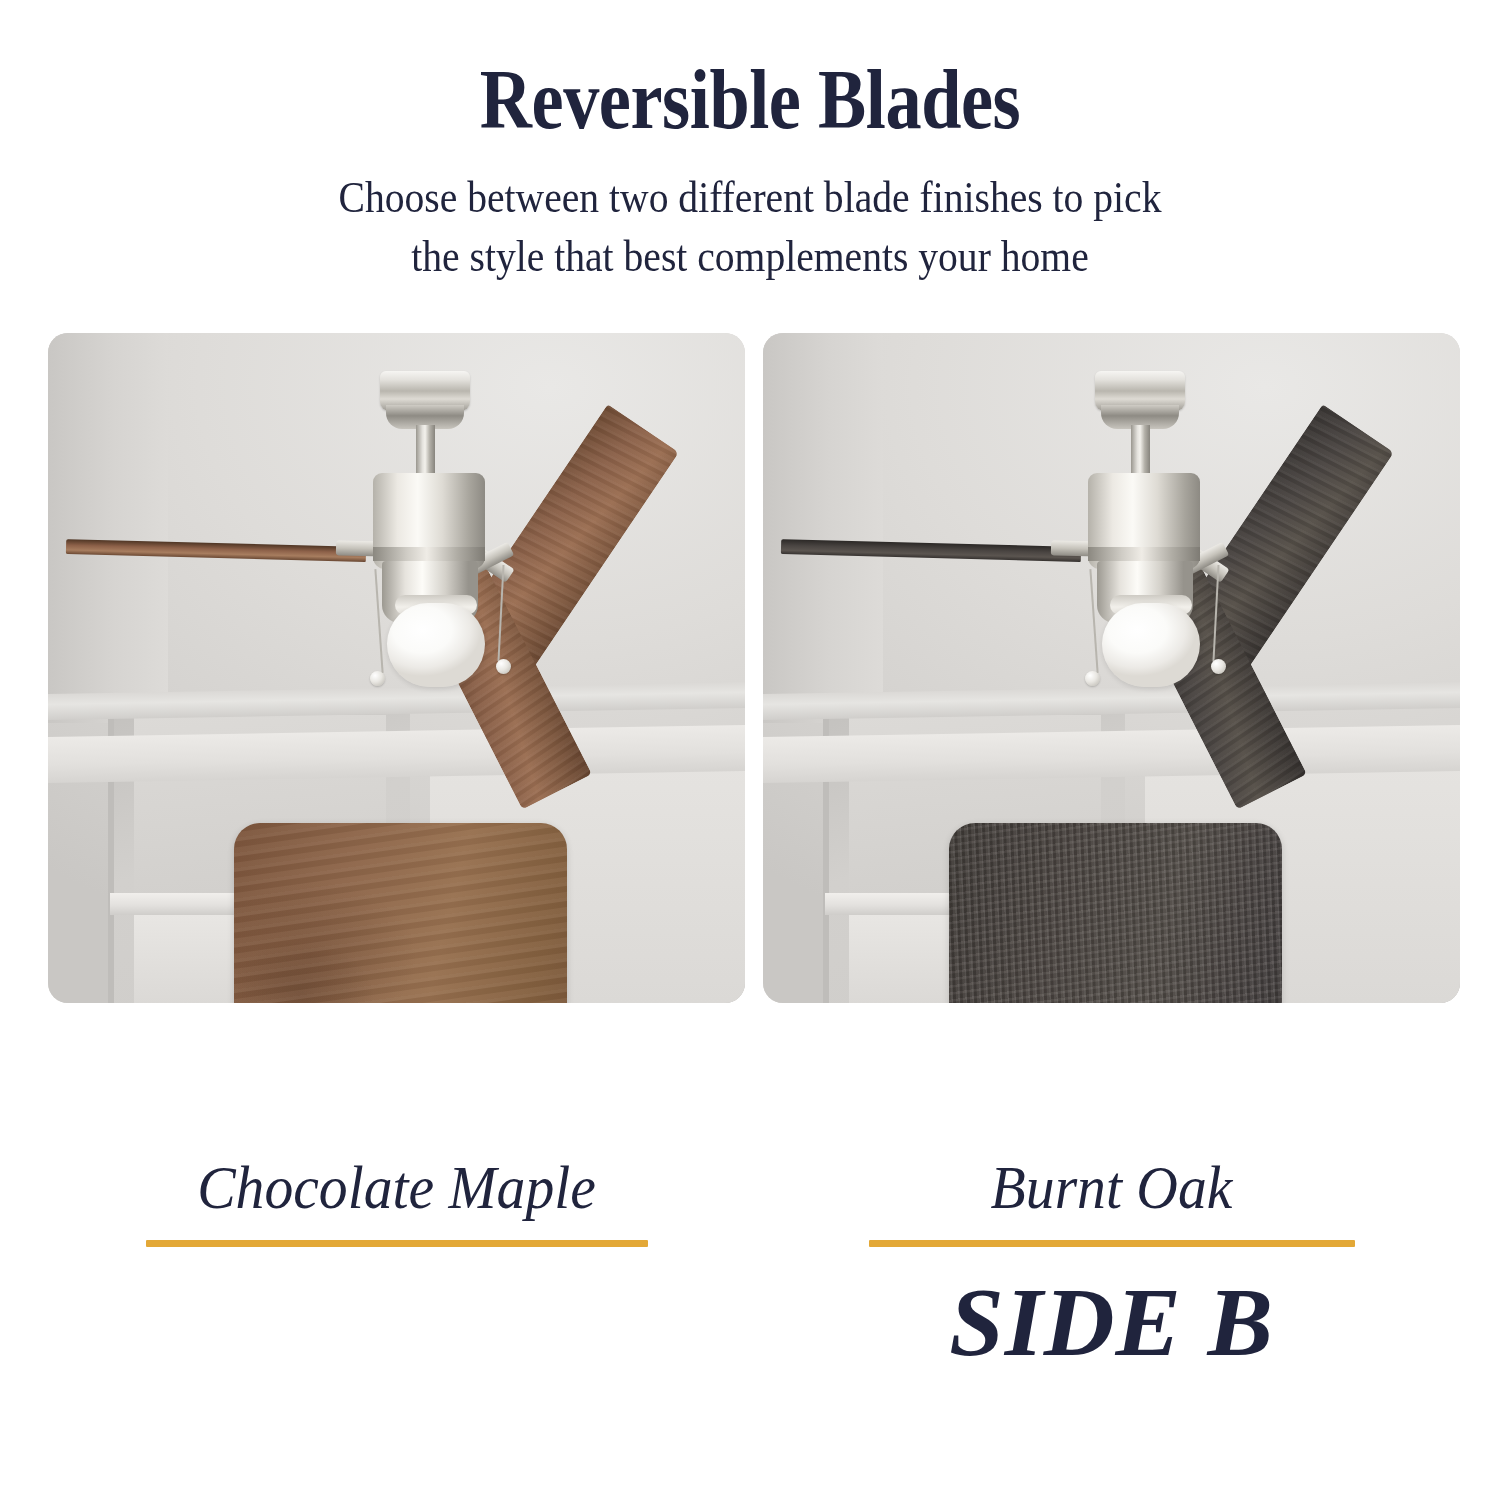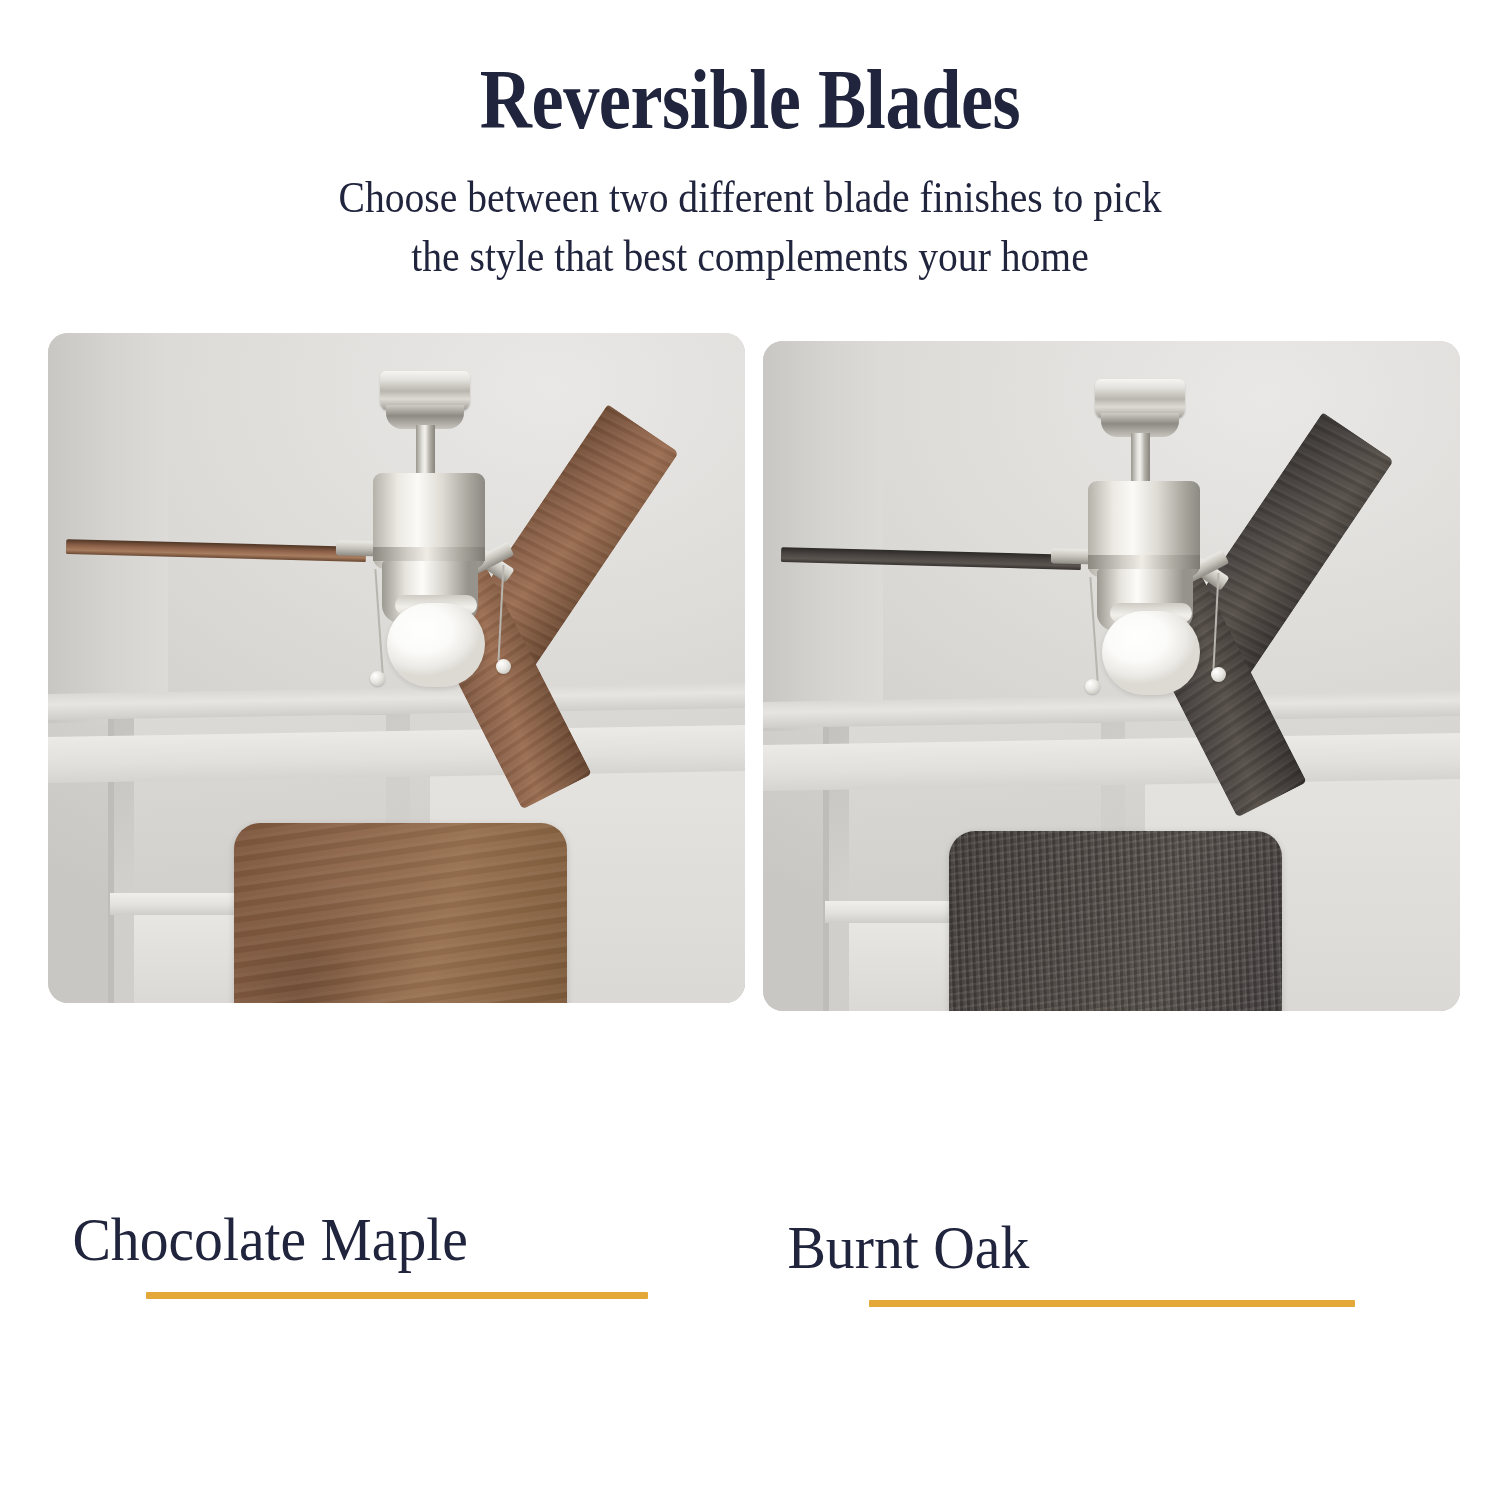--- a/index.html
+++ b/index.html
@@ -38,21 +38,21 @@
   .subtitle .l2 { display:block; }
 
   
   .panels {
     position:absolute;
     top:333px; left:0;
     width:1500px; height:1167px;
   }
   .panel { position:absolute; top:0; width:697px; }
   .panel-a { left:48px; }
-  .panel-b { left:763px;margin-top:8px; }
+  .panel-b { left:763px; }
 
   
   .photo {
     position:relative;
     width:697px; height:670px;
     border-radius:20px;
     overflow:hidden;
     background:#d8d6d3;
   }
   
@@ -226,21 +226,21 @@
         rgba(255,255,255,0.10) 0px, rgba(255,255,255,0.10) 1px,
         rgba(0,0,0,0.10) 2px, rgba(0,0,0,0.10) 4px,
         rgba(255,255,255,0.05) 5px, rgba(255,255,255,0.05) 7px),
       repeating-linear-gradient(172deg,
         rgba(255,255,255,0.055) 0px, rgba(255,255,255,0.055) 2px,
         rgba(0,0,0,0.07) 3px, rgba(0,0,0,0.07) 7px),
       linear-gradient(104deg, #433e3a 0%, #4d4743 32%, #544e49 60%, #464140 86%, #3c3836 100%);
   }
 
   
-  .caption { position:absolute; left:0; top:875px; width:697px; text-align:left; }
+  .caption { position:absolute; left:0; top:823px; width:697px; text-align:center;font-style:italic; }
   .finish-name {
     font-family:"Liberation Serif", serif;
     font-size:62px;
     line-height:1.0;
     color:#20243d;
     transform:scaleX(0.93);
     transform-origin:center;
   }
   .rule {
     margin:22px auto 0 auto;
@@ -364,16 +364,17 @@
         <div class="chain" style="left:452px; top:232px; height:96px; transform:rotate(3deg);"></div>
         <div class="chain-knob" style="left:448px; top:326px;"></div>
       </div>
 
       <div class="swatch sw-oak"></div>
     </div>
 
     <div class="caption">
       <div class="finish-name">Burnt Oak</div>
       <div class="rule rule-b"></div>
+      <div class="side-label">SIDE B</div>
     </div>
   </div>
 
 </div>
 
 </body></html>

